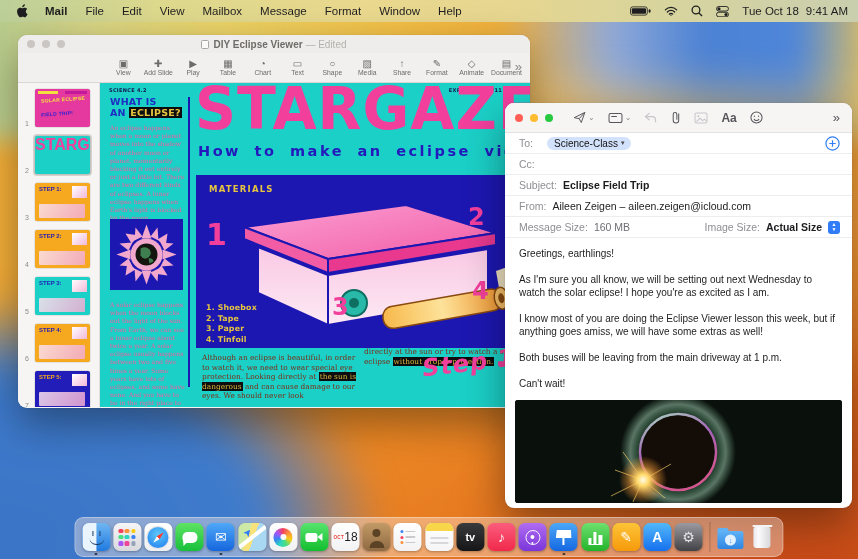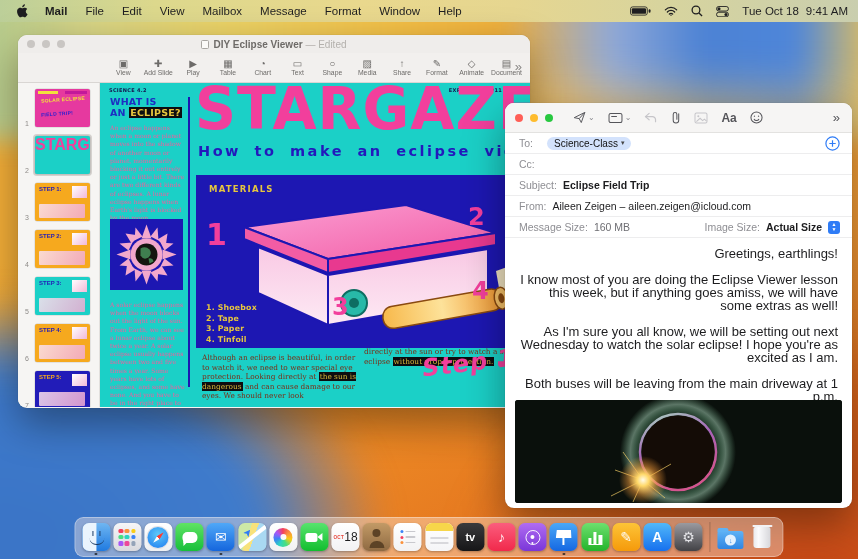--- a/index.html
+++ b/index.html
@@ -98,21 +98,21 @@
   #ml-more{position:absolute;right:12px;color:#55555a;font-size:13px;}
   .ml-row{height:21px;display:flex;align-items:center;padding:0 14px;border-bottom:1px solid #ededee;font-size:10.5px;position:relative;}
   .ml-label{color:#8e8e93;margin-right:6px;}
   .ml-value{color:#1c1c1e;}
   .to-pill{background:#d3e2fc;border-radius:9px;padding:1px 7px;font-size:10px;color:#111;display:flex;align-items:center;gap:3px;margin-left:8px;}
   .to-pill .chev{font-size:7px;color:#444;}
   .plus-circle{position:absolute;right:12px;top:3px;}
   #row-sizes .ml-label{color:#8e8e93;}
   #img-size{position:absolute;right:12px;display:flex;align-items:center;gap:6px;}
   #img-size .stepper{width:12px;height:13px;background:#2f7cf6;border-radius:3px;display:flex;flex-direction:column;align-items:center;justify-content:center;color:#fff;font-size:5px;line-height:5px;}
-  #ml-body{padding:9px 14px 0 14px;font-size:13px;line-height:13px;color:#1d1d1f;text-align:right;}
+  #ml-body{padding:9px 14px 0 14px;font-size:10px;line-height:13px;color:#1d1d1f;}
   #ml-body p{margin:0 0 13px 0;white-space:pre-line;}
   #ml-photo{position:absolute;left:10px;top:297px;width:327px;height:103px;border-radius:3px;overflow:hidden;background:#0a0f0b;}
 
   
   #dock{left:50%;transform:translateX(-50%);top:517px;height:40px;
     background:rgba(255,238,228,.4);border:1px solid rgba(255,255,255,.35);
     border-radius:9px;display:flex;align-items:center;padding:0 5px;z-index:9;}
   .dock-item{position:relative;margin:0 1.6px;display:flex;flex-direction:column;align-items:center;}
   .di{width:28px;height:28px;border-radius:6.5px;position:relative;display:flex;align-items:center;justify-content:center;box-shadow:0 1px 2.5px rgba(0,0,0,.28);overflow:hidden;}
   .run-dot{position:absolute;bottom:-4px;width:2.5px;height:2.5px;border-radius:50%;background:rgba(20,20,20,.75);}
@@ -570,22 +570,22 @@
         <span class="ml-value" style="font-weight:bold">Actual Size</span>
         <span class="stepper">
             <span>▲</span>
             <span>▼</span>
           </span>
       </span>
     </div>
 
     <div id="ml-body">
         <p>Greetings, earthlings!</p>
+        <p>As I'm sure you all know, we will be setting out next Wednesday to watch the solar eclipse! I hope you're as excited as I am.</p>
         <p>I know most of you are doing the Eclipse Viewer lesson this week, but if anything goes amiss, we will have some extras as well!</p>
-        <p>As I'm sure you all know, we will be setting out next Wednesday to watch the solar eclipse! I hope you're as excited as I am.</p>
         <p>Both buses will be leaving from the main driveway at 1 p.m.</p>
         <p>Can't wait!</p>
         <p>Best,
 Mrs. Zeigen</p>
       </div>
 
     <div id="ml-photo">
       <svg width="327" height="103" viewBox="0 0 327 103">
         <defs>
           <radialGradient id="corona" cx="0.5" cy="0.5" r="0.5">

